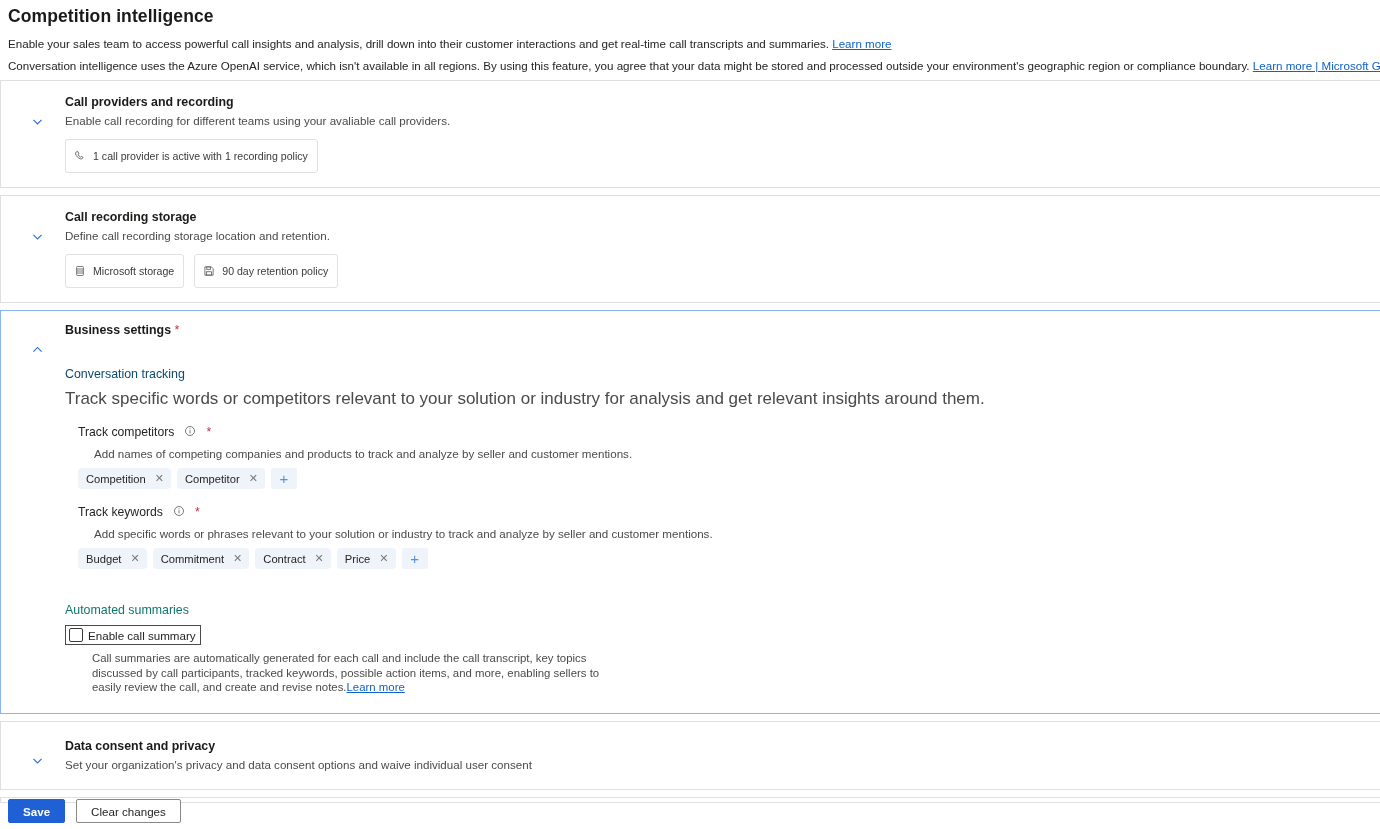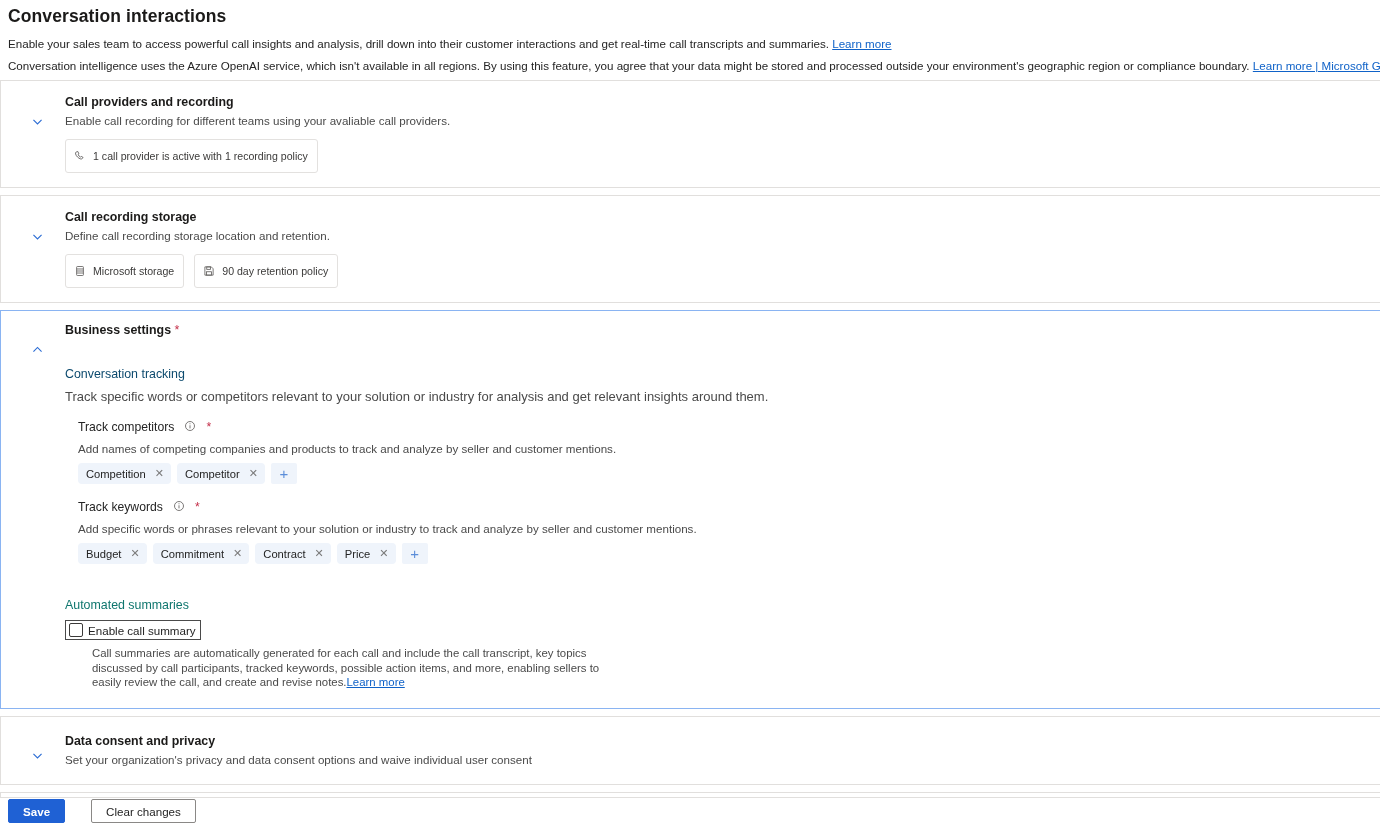--- a/index.html
+++ b/index.html
@@ -95,21 +95,21 @@
     color: #1b1a19;
     margin: 0;
   }
   .req { color: #c4314b; font-weight: 400; }
   .sec-head {
     font-size: 12.4px;
     color: #0c4a6e;
     margin: 30px 0 8px 0;
   }
   .sec-desc {
-    font-size: 13px;
+    font-size: 17px;
     color: #4a4a4a;
     margin: 0;
   }
   .field { margin-top: 16px; padding-left: 13px; }
   .field-label {
     font-size: 12.2px;
     color: #242424;
     display: flex;
     align-items: flex-start;
     gap: 10px;
@@ -118,21 +118,21 @@
   .info-icon {
     width: 12px; height: 12px;
     display: inline-block;
     color: #605e5c;
     cursor: pointer;
   }
   .info-icon svg { width: 12px; height: 12px; display: block; }
   .field-desc {
     font-size: 11.6px;
     color: #4a4a4a;
-    margin: 0 0 8px 0;
+    margin: 0 0 8px 16px;
   }
   .tag-row { display: flex; align-items: center; gap: 6px; flex-wrap: wrap; }
   .tag {
     display: inline-flex;
     align-items: center;
     gap: 9px;
     background: #eff4fb;
     border-radius: 4px;
     padding: 3px 7px 3px 8px;
     font-size: 11.2px;
@@ -187,21 +187,21 @@
     margin: 5px 0 0 27px;
     max-width: 520px;
   }
 
   
   .footer {
     position: absolute;
     left: 8px;
     top: 799px;
     display: flex;
-    gap: 26px;
+    gap: 11px;
   }
   .btn {
     font-family: "Liberation Sans", sans-serif;
     font-size: 11.6px;
     border-radius: 2px;
     height: 24px;
     padding: 0 14px;
     cursor: pointer;
     border: 1px solid transparent;
     display: inline-flex;
@@ -210,21 +210,21 @@
   }
   .btn-primary { background: #1f61d4; color: #fff; font-weight: 600; border-color: #1f61d4; }
   .btn-secondary { background: #fff; color: #242424; border-color: #8a8886; }
 </style>
 </head>
 <body>
 
 <div class="page">
 
   <div class="hdr">
-    <h1 class="hdr-title">Conversation interactions</h1>
+    <h1 class="hdr-title">Competition intelligence</h1>
 
     <div class="hdr-line">
       <span>Enable your sales team to access powerful call insights and analysis, drill down into their customer interactions and get real-time call transcripts and summaries.</span>
       <a class="link">Learn more</a>
     </div>
 
     <div class="hdr-line">
       <span>Conversation intelligence uses the Azure OpenAI service, which isn't available in all regions. By using this feature, you agree that your data might be stored and processed outside your environment's geographic region or compliance boundary.</span>
       <a class="link">Learn more | Microsoft Generative AI Services terms</a>
     </div>

